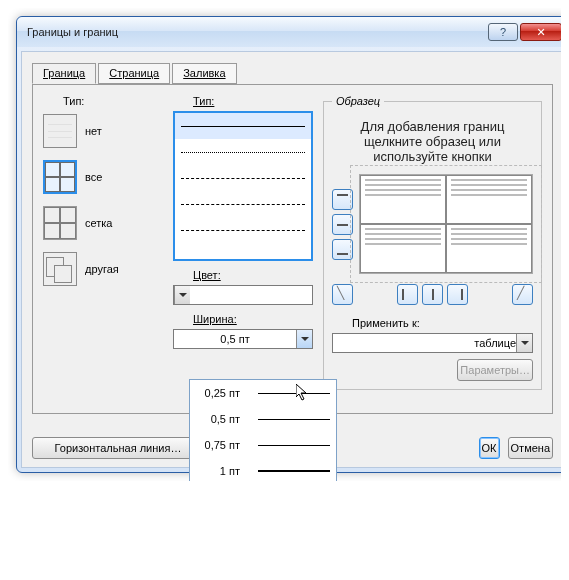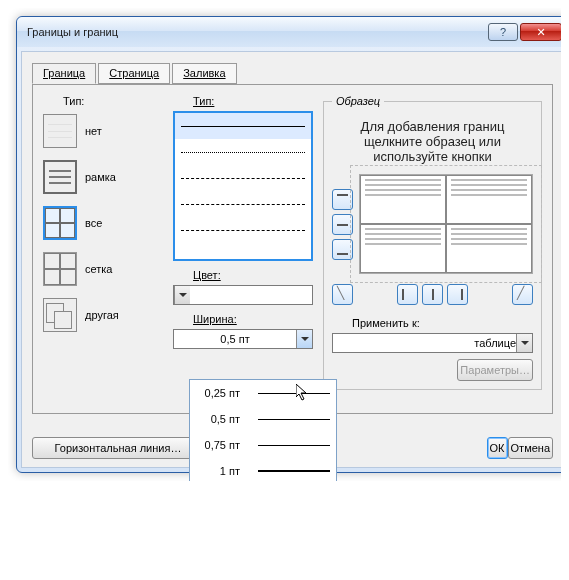--- a/index.html
+++ b/index.html
@@ -103,21 +103,21 @@
     border:1px dashed #bbb; pointer-events:none;
   }
   .preview-box .c .ln { height:2px; background:#bcbcbc; margin:3px 4px; }
 
   .btn {
     height:22px; padding:0 2px; border:1px solid #8a8a8a; background:linear-gradient(#fafafa,#dedede);
     border-radius:3px; display:inline-flex; align-items:center; justify-content:center;
   }
   .btn.def { border:1px solid #2b8eea; box-shadow:0 0 0 1px #88c3ff inset; }
   .btn.dis { color:#9a9a9a; }
-  .actions { display:flex; gap:0; justify-content:flex-end; margin-top:22px; }
+  .actions { display:flex; gap:8px; justify-content:flex-end; margin-top:22px; }
 
   .hlink { margin-top:23px; width:172px; }
 
   
   .dropdown {
     position:absolute; left:172px; top:362px; width:148px; background:#fff;
     border:1px solid #7ea2c8; z-index:50;
   }
   .dropdown .ditem {
     height:26px; display:flex; align-items:center; padding:0 6px; gap:18px;
@@ -152,28 +152,20 @@
         <div class="col type">
           <span class="lbl">Тип:</span>
           <div class="opt">
             <div class="sw none">
                 <div class="row"></div>
                 <div class="row"></div>
                 <div class="row"></div>
               </div>
             <span>нет</span>
           </div>
-          <div class="opt">
-            <div class="sw" style="border:2px solid #6a6a6a">
-                <div class="row"></div>
-                <div class="row"></div>
-                <div class="row"></div>
-              </div>
-            <span>рамка</span>
-          </div>
           <div class="opt sel">
             <div class="sw grid g">
                 <div class="cell"></div>
                 <div class="cell"></div>
                 <div class="cell"></div>
                 <div class="cell"></div>
               </div>
             <span>все</span>
           </div>
           <div class="opt">

